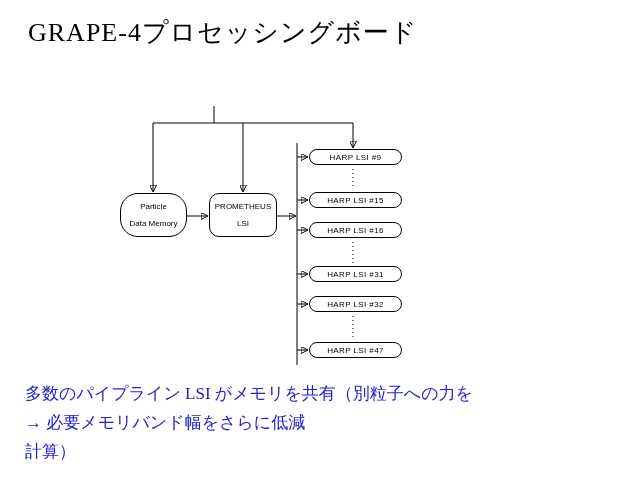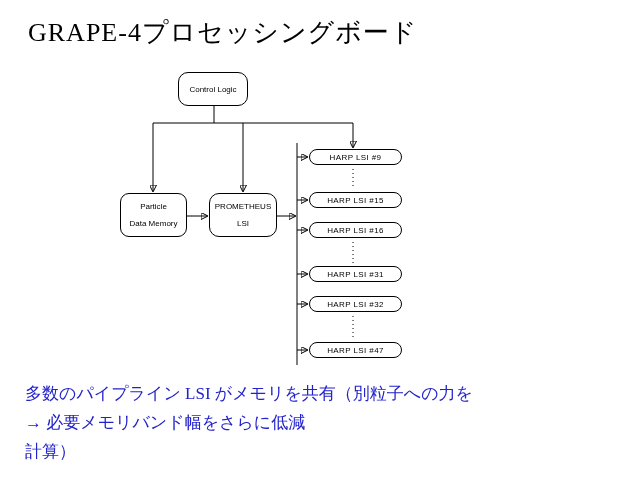--- a/index.html
+++ b/index.html
@@ -16,21 +16,21 @@
     white-space:nowrap;
   }
   .connectors { position:absolute; left:0; top:0; width:622px; height:480px; }
   .box {
     position:absolute; background:#ffffff; border:1px solid var(--stroke);
     display:flex; flex-direction:column; align-items:center; justify-content:center;
     font-family:"Liberation Sans", "DejaVu Sans", sans-serif;
     color:#000; text-align:center;
   }
   .box-control { left:178px; top:72px;  width:70px; height:34px; border-radius:10px; font-size:8px; }
-  .box-pdm     { left:120px; top:193px; width:67px; height:44px; border-radius:9px; font-size:8px; justify-content:space-evenly; }
+  .box-pdm     { left:120px; top:193px; width:67px; height:44px; border-radius:18px; font-size:8px; justify-content:space-evenly; }
   .box-prom    { left:209px; top:193px; width:68px; height:44px; border-radius:10px; font-size:8px; justify-content:space-evenly;align-items:center; }
   .box-harp    { left:309px; width:93px; height:16px; border-radius:8px; font-size:8px; letter-spacing:0.4px; }
   .harp-0  { top:149px; }
   .harp-1  { top:192px; }
   .harp-2  { top:222px; }
   .harp-3  { top:266px; }
   .harp-4  { top:296px; }
   .harp-5  { top:342px; }
   .notes {
     position:absolute; left:25px; top:379px;
@@ -65,23 +65,20 @@
     <path d="M297,200 L307,200" marker-end="url(#arrow)"></path>
     <path d="M297,230 L307,230" marker-end="url(#arrow)"></path>
     <path d="M297,274 L307,274" marker-end="url(#arrow)"></path>
     <path d="M297,304 L307,304" marker-end="url(#arrow)"></path>
     <path d="M297,350 L307,350" marker-end="url(#arrow)"></path>
     <path d="M353,169 L353,189" stroke-dasharray="1 3"></path>
     <path d="M353,242 L353,263" stroke-dasharray="1 3"></path>
     <path d="M353,316 L353,338" stroke-dasharray="1 3"></path>
   </svg>
 
-  <div class="box box-control">
-    <span>Control Logic</span>
-  </div>
 
   <div class="box box-pdm">
     <span>Particle</span>
     <span>Data Memory</span>
   </div>
 
   <div class="box box-prom">
     <span>PROMETHEUS</span>
     <span>LSI</span>
   </div>

